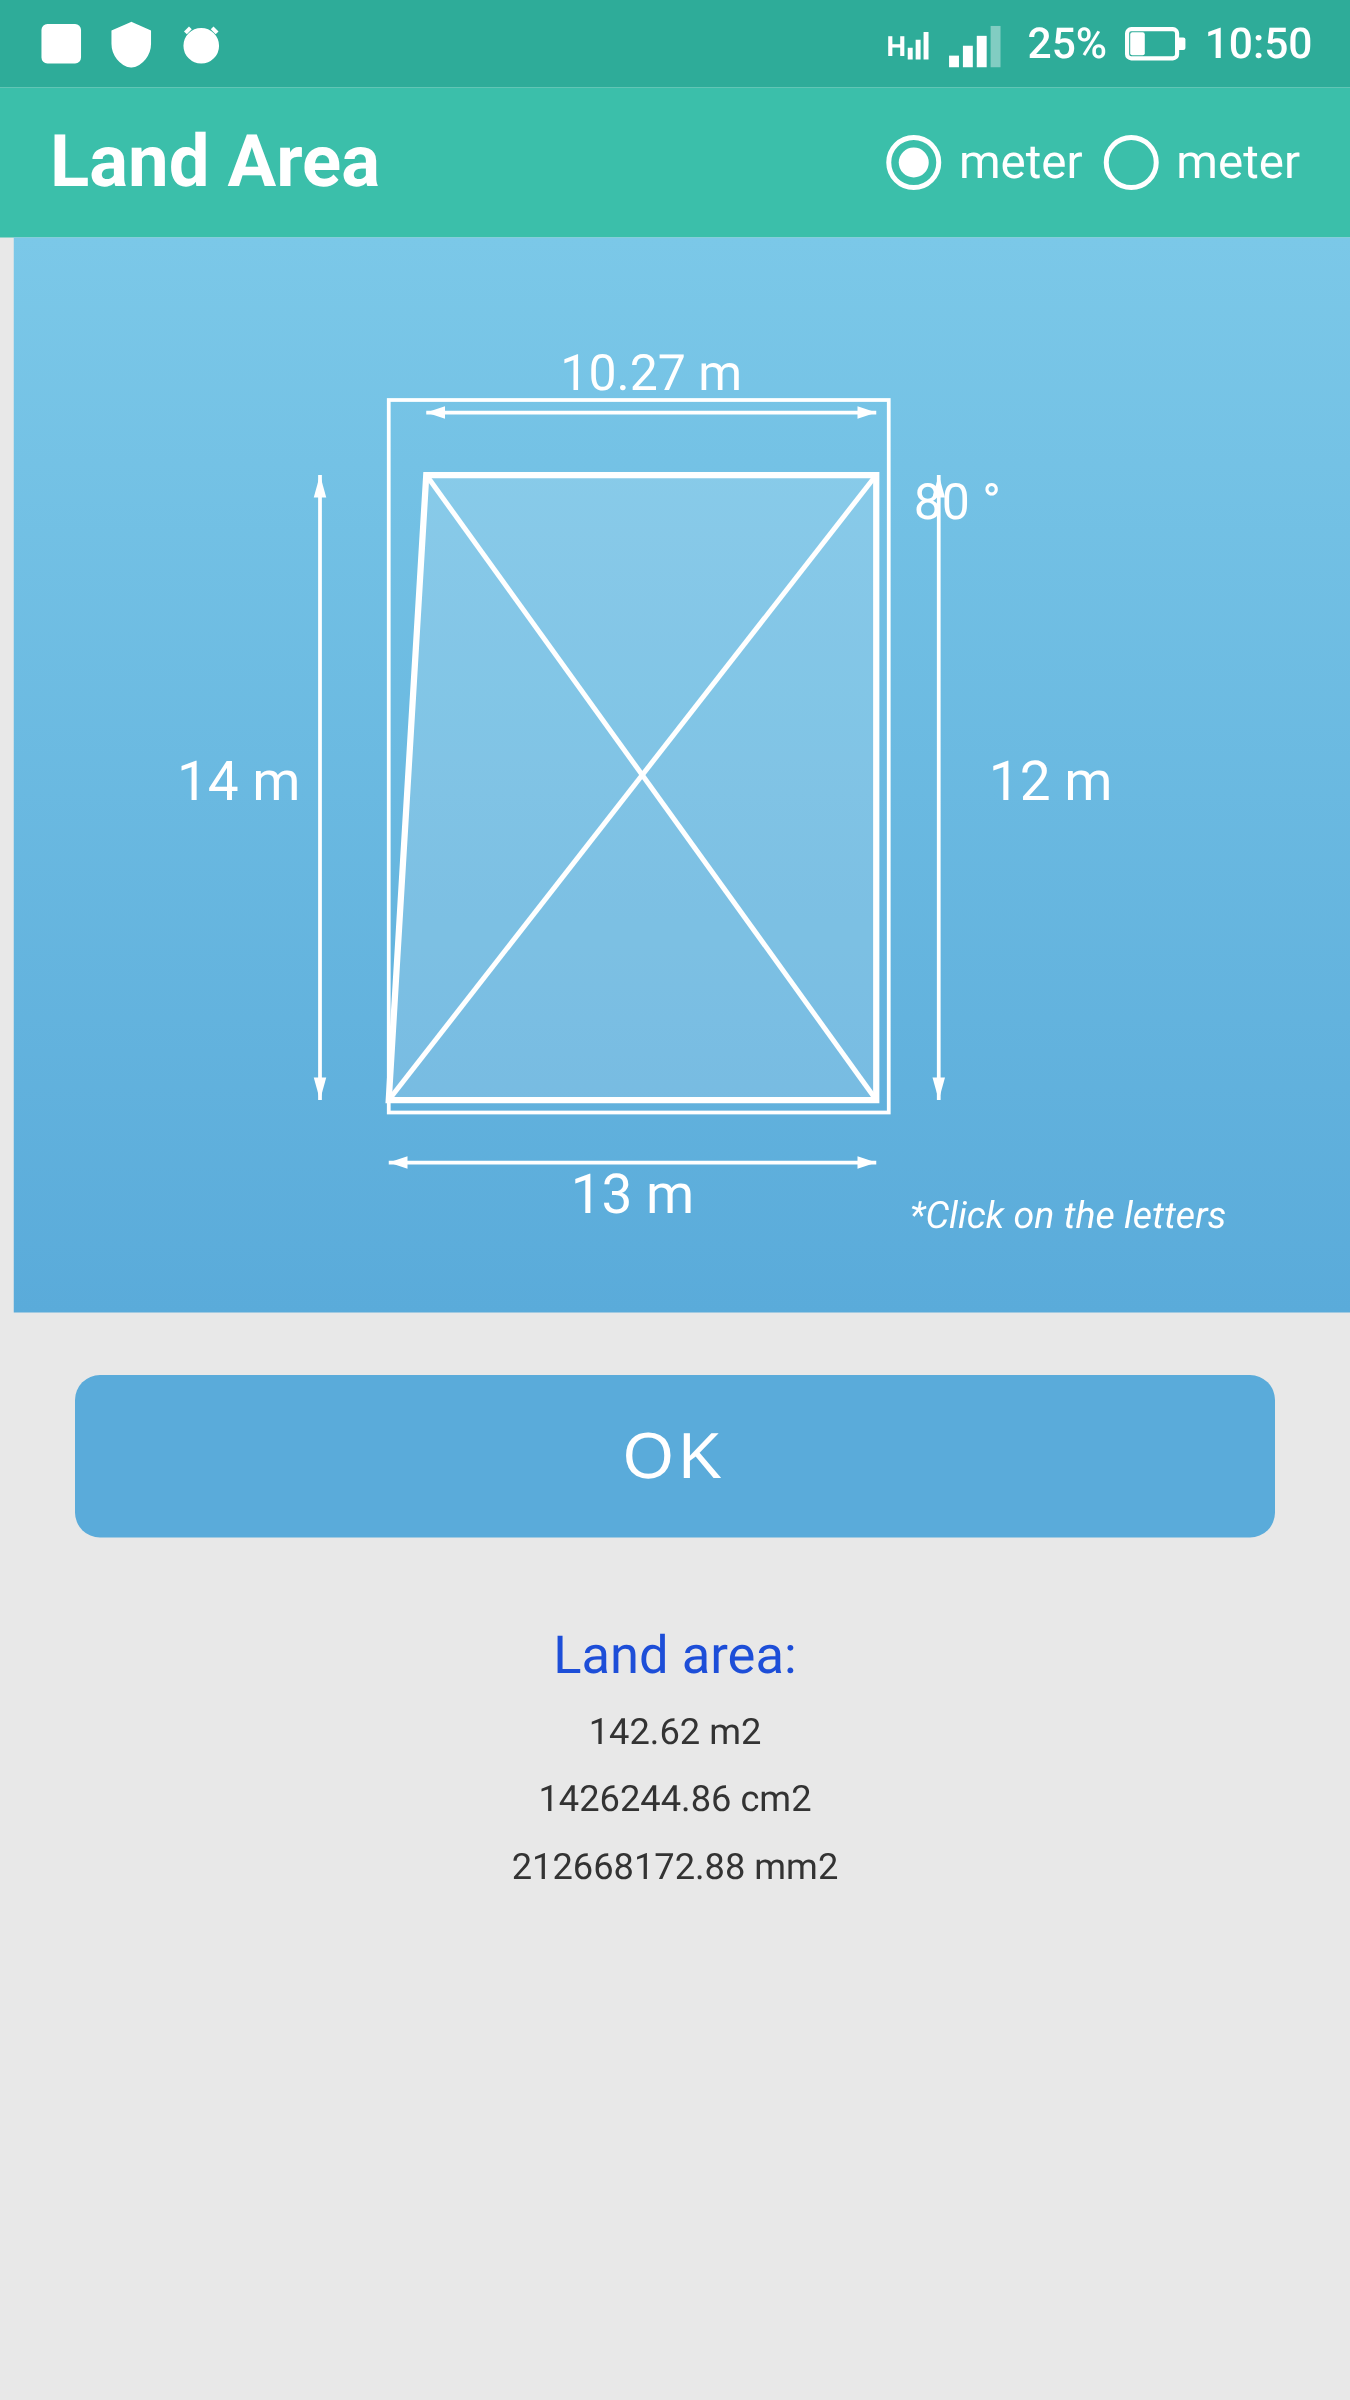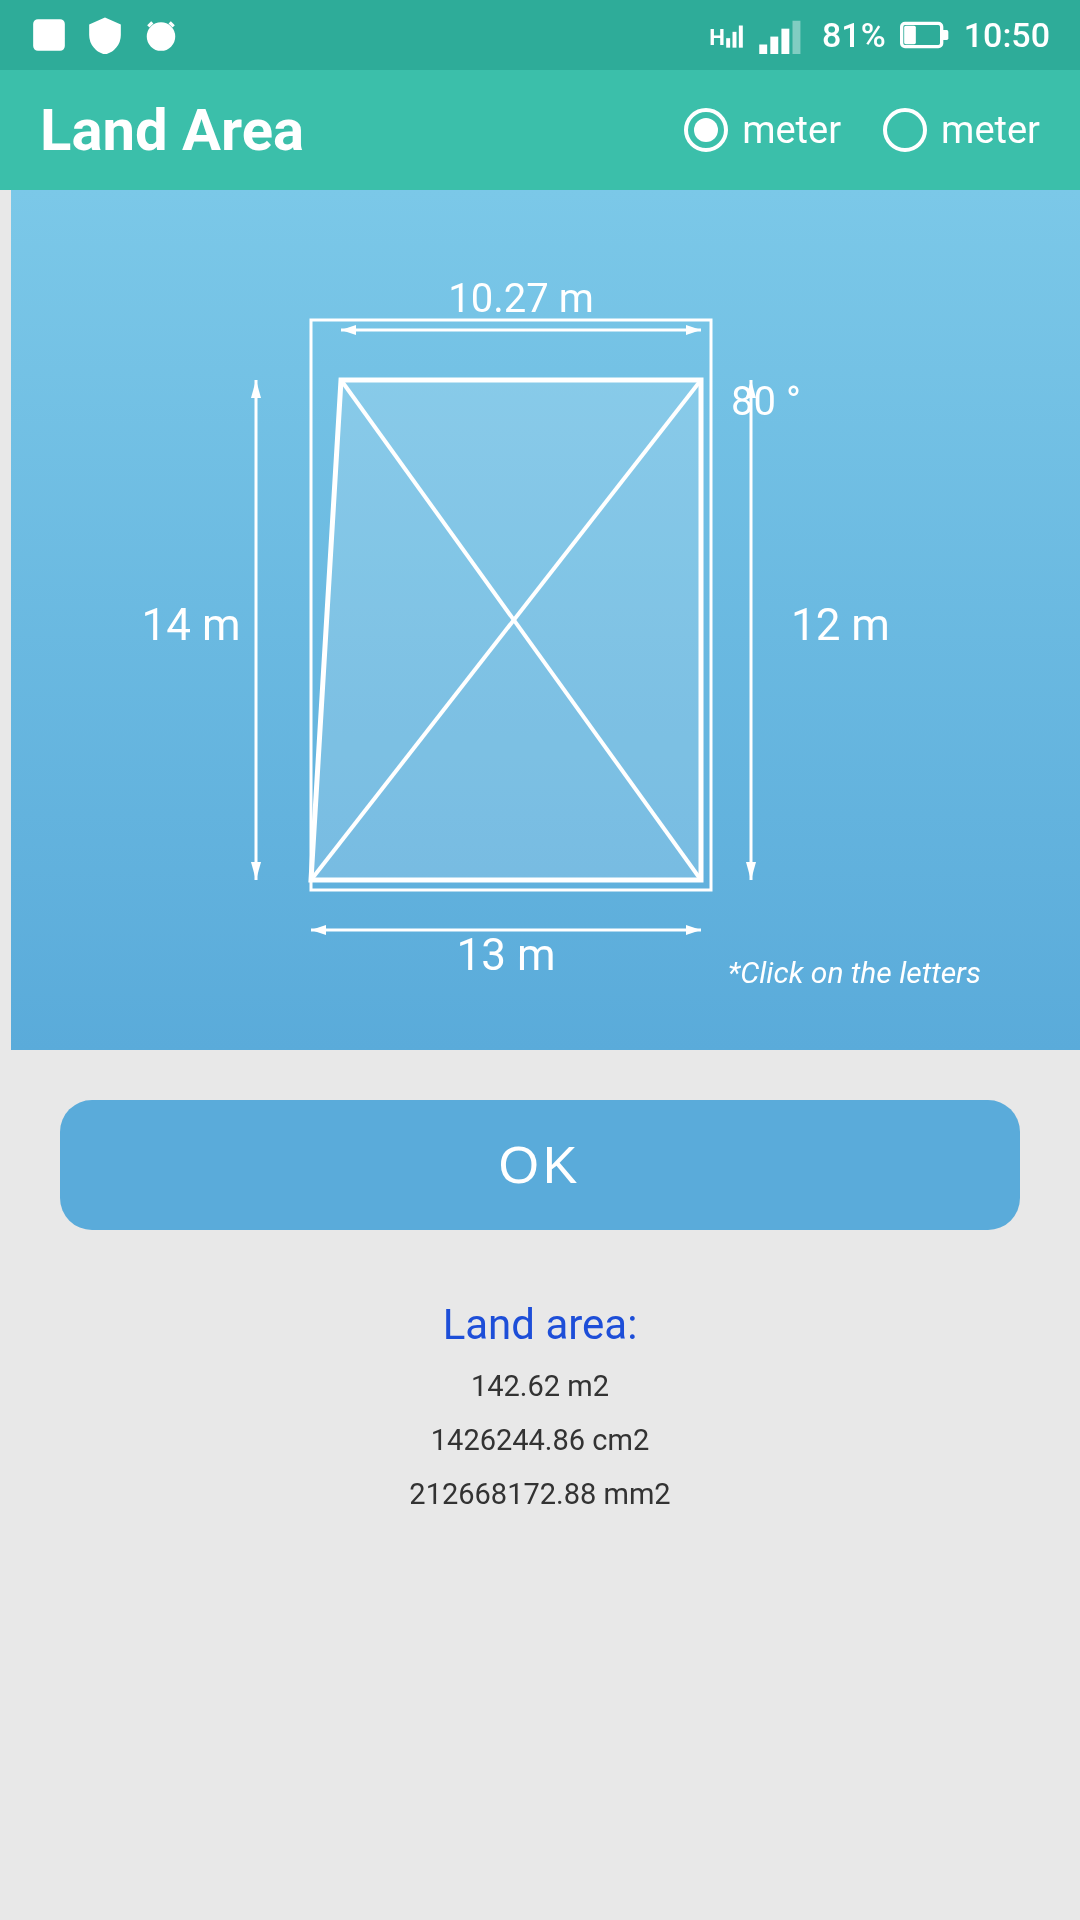--- a/index.html
+++ b/index.html
@@ -54,21 +54,21 @@
       padding: 12px 40px;
     }
     .app-title {
       color: white;
       font-size: 58px;
       font-weight: bold;
     }
     .unit-selector {
       display: flex;
       align-items: flex-end;
-      gap: 42px;
+      gap: 17px;
     }
     .radio-option {
       display: flex;
       align-items: center;
       gap: 14px;
       color: white;
       font-size: 38px;
       cursor: pointer;
     }
     .radio-circle {
@@ -118,21 +118,21 @@
     
     .ok-section {
       padding: 50px 60px 40px;
       background: #e8e8e8;
     }
     .ok-button {
       width: 100%;
       height: 130px;
       background: #5aabda;
       border: none;
-      border-radius: 32px;
+      border-radius: 20px;
       color: white;
       font-size: 52px;
       font-weight: 500;
       letter-spacing: 4px;
       cursor: pointer;
     }
 
     
     .results-section {
       background: #e8e8e8;
@@ -188,21 +188,21 @@
       <line x1="18" y1="20" x2="18" y2="10" stroke="white" stroke-width="2.5"></line>
       <line x1="22" y1="20" x2="22" y2="6" stroke="white" stroke-width="2.5"></line>
     </svg>
 
     <svg width="50" height="38" viewBox="0 0 30 24">
       <rect x="0" y="18" width="5" height="6" fill="white"></rect>
       <rect x="7" y="13" width="5" height="11" fill="white"></rect>
       <rect x="14" y="8" width="5" height="16" fill="white"></rect>
       <rect x="21" y="3" width="5" height="21" fill="white" opacity="0.4"></rect>
     </svg>
-    <span>81%</span>
+    <span>25%</span>
 
     <svg width="50" height="38" viewBox="0 0 30 20">
       <rect x="1" y="3" width="24" height="14" rx="2" stroke="white" stroke-width="2" fill="none"></rect>
       <rect x="25" y="7" width="4" height="6" rx="1" fill="white"></rect>
       <rect x="2.5" y="4.5" width="7" height="11" rx="1" fill="white"></rect>
     </svg>
     <span>10:50</span>
   </div>
 </div>
 

